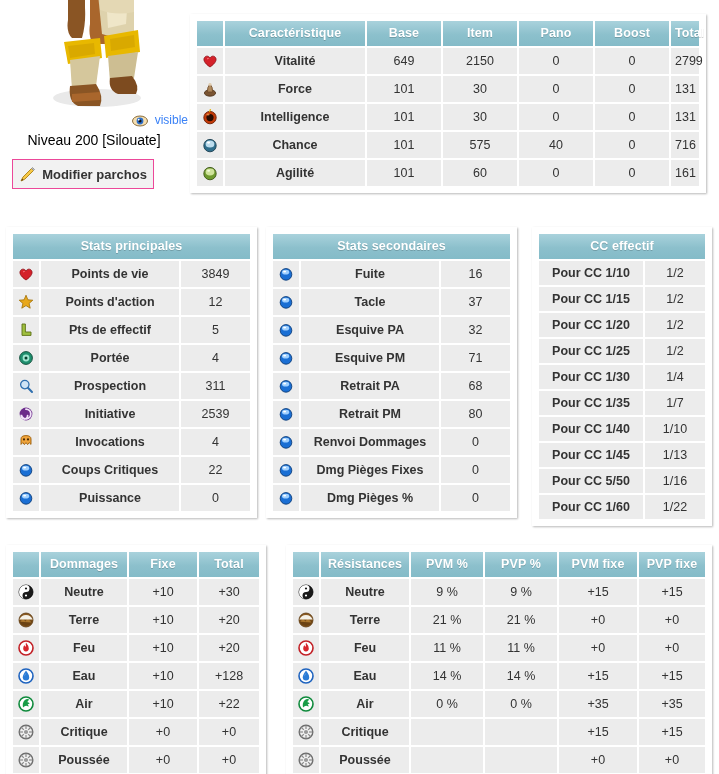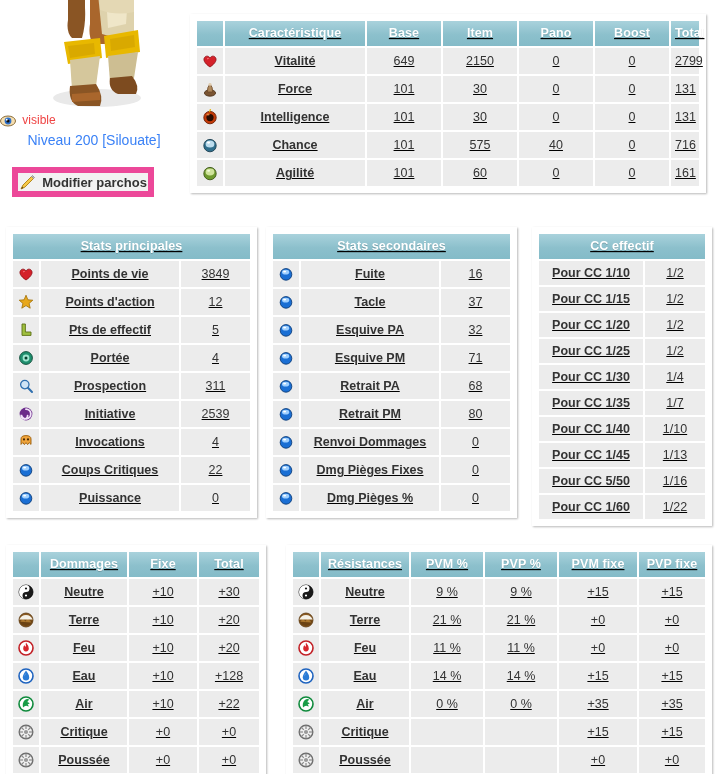--- a/index.html
+++ b/index.html
@@ -17,21 +17,20 @@
     position: absolute;
     background: #ffffff;
     padding: 5px;
     box-shadow: 1px 1px 2px rgba(0,0,0,0.28);
   }
   table.grid {
     border-collapse: separate;
     border-spacing: 2px;
     width: 100%;
     table-layout: fixed;
-    text-decoration: underline;
   }
   table.grid th {
     background: linear-gradient(to bottom, #a9d2dc 0%, #8cc0cc 55%, #84bbc8 100%);
     color: #ffffff;
     font-size: 12.5px;
     font-weight: bold;
     padding: 5px 4px 6px 4px;
     text-align: center;
     text-shadow: 0 1px 0 rgba(0,0,0,0.18);
     letter-spacing: .1px;
@@ -67,30 +66,30 @@
 
   
   .ic { display:inline-block; width:16px; height:16px; vertical-align:middle; line-height:0;}
   .ic svg { display:block; }
 
   
   #charBlock { position:absolute; left:0; top:0; width:188px; height:190px; }
   #sprite { position:absolute; left:38px; top:-6px; width:118px; height:118px; }
   #visRow {
     position:absolute; left:0; top:113px; width:188px;
-    text-align:left; font-size:12px; color:#ef4444;
+    text-align:right; font-size:12px; color:#3b82f6;
   }
   #visRow .ic { margin-right:3px; }
   #lvlRow {
     position:absolute; left:0; top:132px; width:188px;
-    text-align:center; font-size:14px; color:#3b82f6;
+    text-align:center; font-size:14px; color:#000000;
   }
   #modBtn {
-    position:absolute; left:12px; top:167px; width:142px; height:30px;
-    background:#f2f2f2; border:6px solid #ec4899;
+    position:absolute; left:12px; top:159px; width:142px; height:30px;
+    background:#f2f2f2; border:1px solid #ec4899;
     display:flex; align-items:center; justify-content:center; gap:7px;
     font-size:13px; font-weight:bold; color:#333; cursor:pointer;
   }
 
   
   #pCarac   { left:190px; top:14px;  width:516px; }
   #pPrinc   { left:6px;   top:227px; width:251px; }
   #pSecond  { left:266px; top:227px; width:251px; }
   #pCC      { left:532px; top:227px; width:180px; }
   #pDmg     { left:6px;   top:545px; width:260px; }

